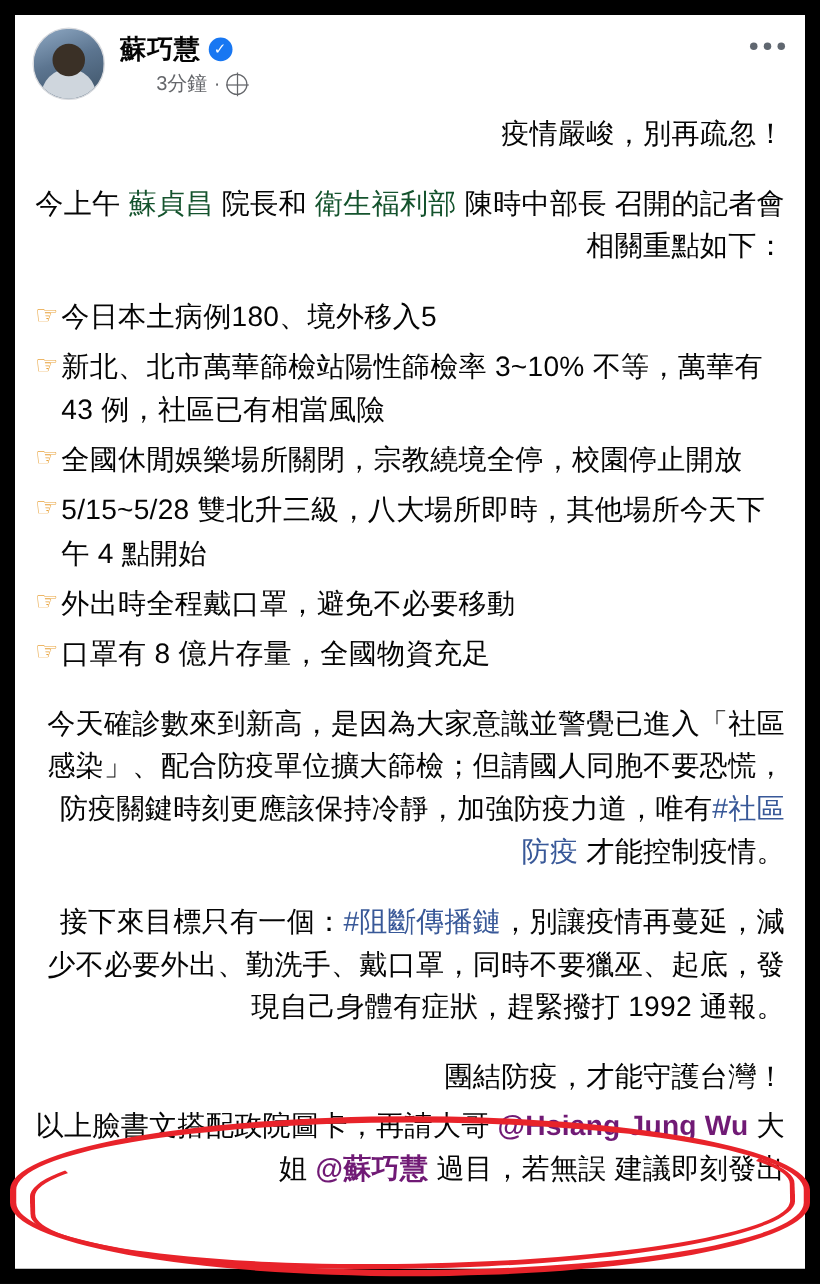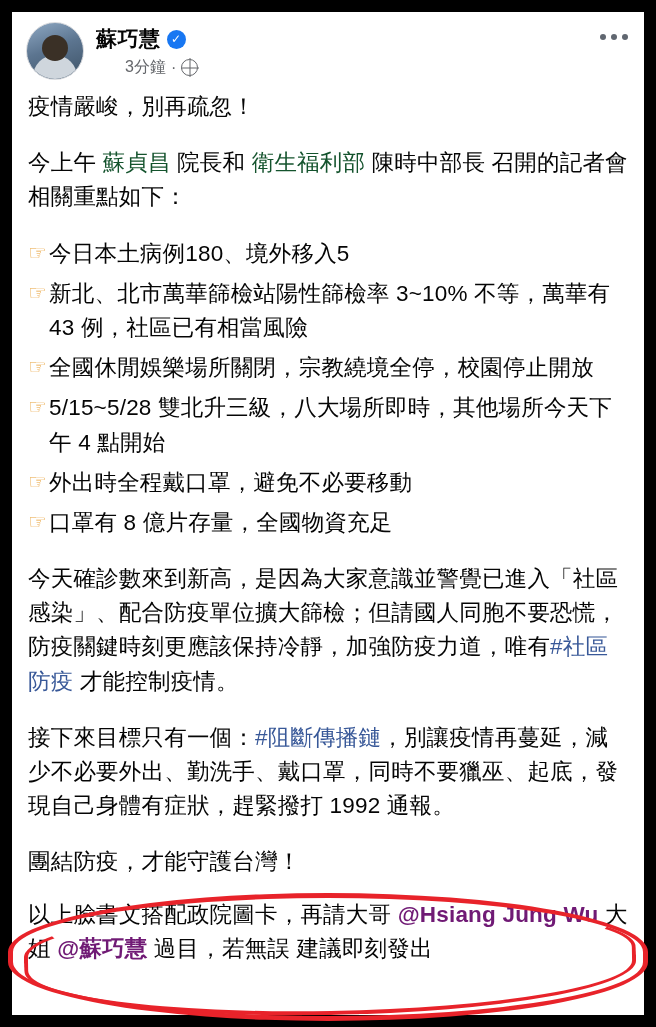--- a/index.html
+++ b/index.html
@@ -154,23 +154,24 @@
   
   .post-body {
     padding: 6px 16px 0 16px;
     color: #050505;
     font-size: 22.5px;
     line-height: 1.52;
     letter-spacing: 0.2px;
   }
   .para {
     margin: 0 0 22px 0;
+    text-align: right;
   }
   .para.tight {
-    margin-bottom: 18px;
+    margin-bottom: 4px;
   }
   .bullet-list {
     margin: 0 0 22px 0;
   }
   .bullet-item {
     display: flex;
     align-items: flex-start;
     margin-bottom: 6px;
   }
   .point-icon {

